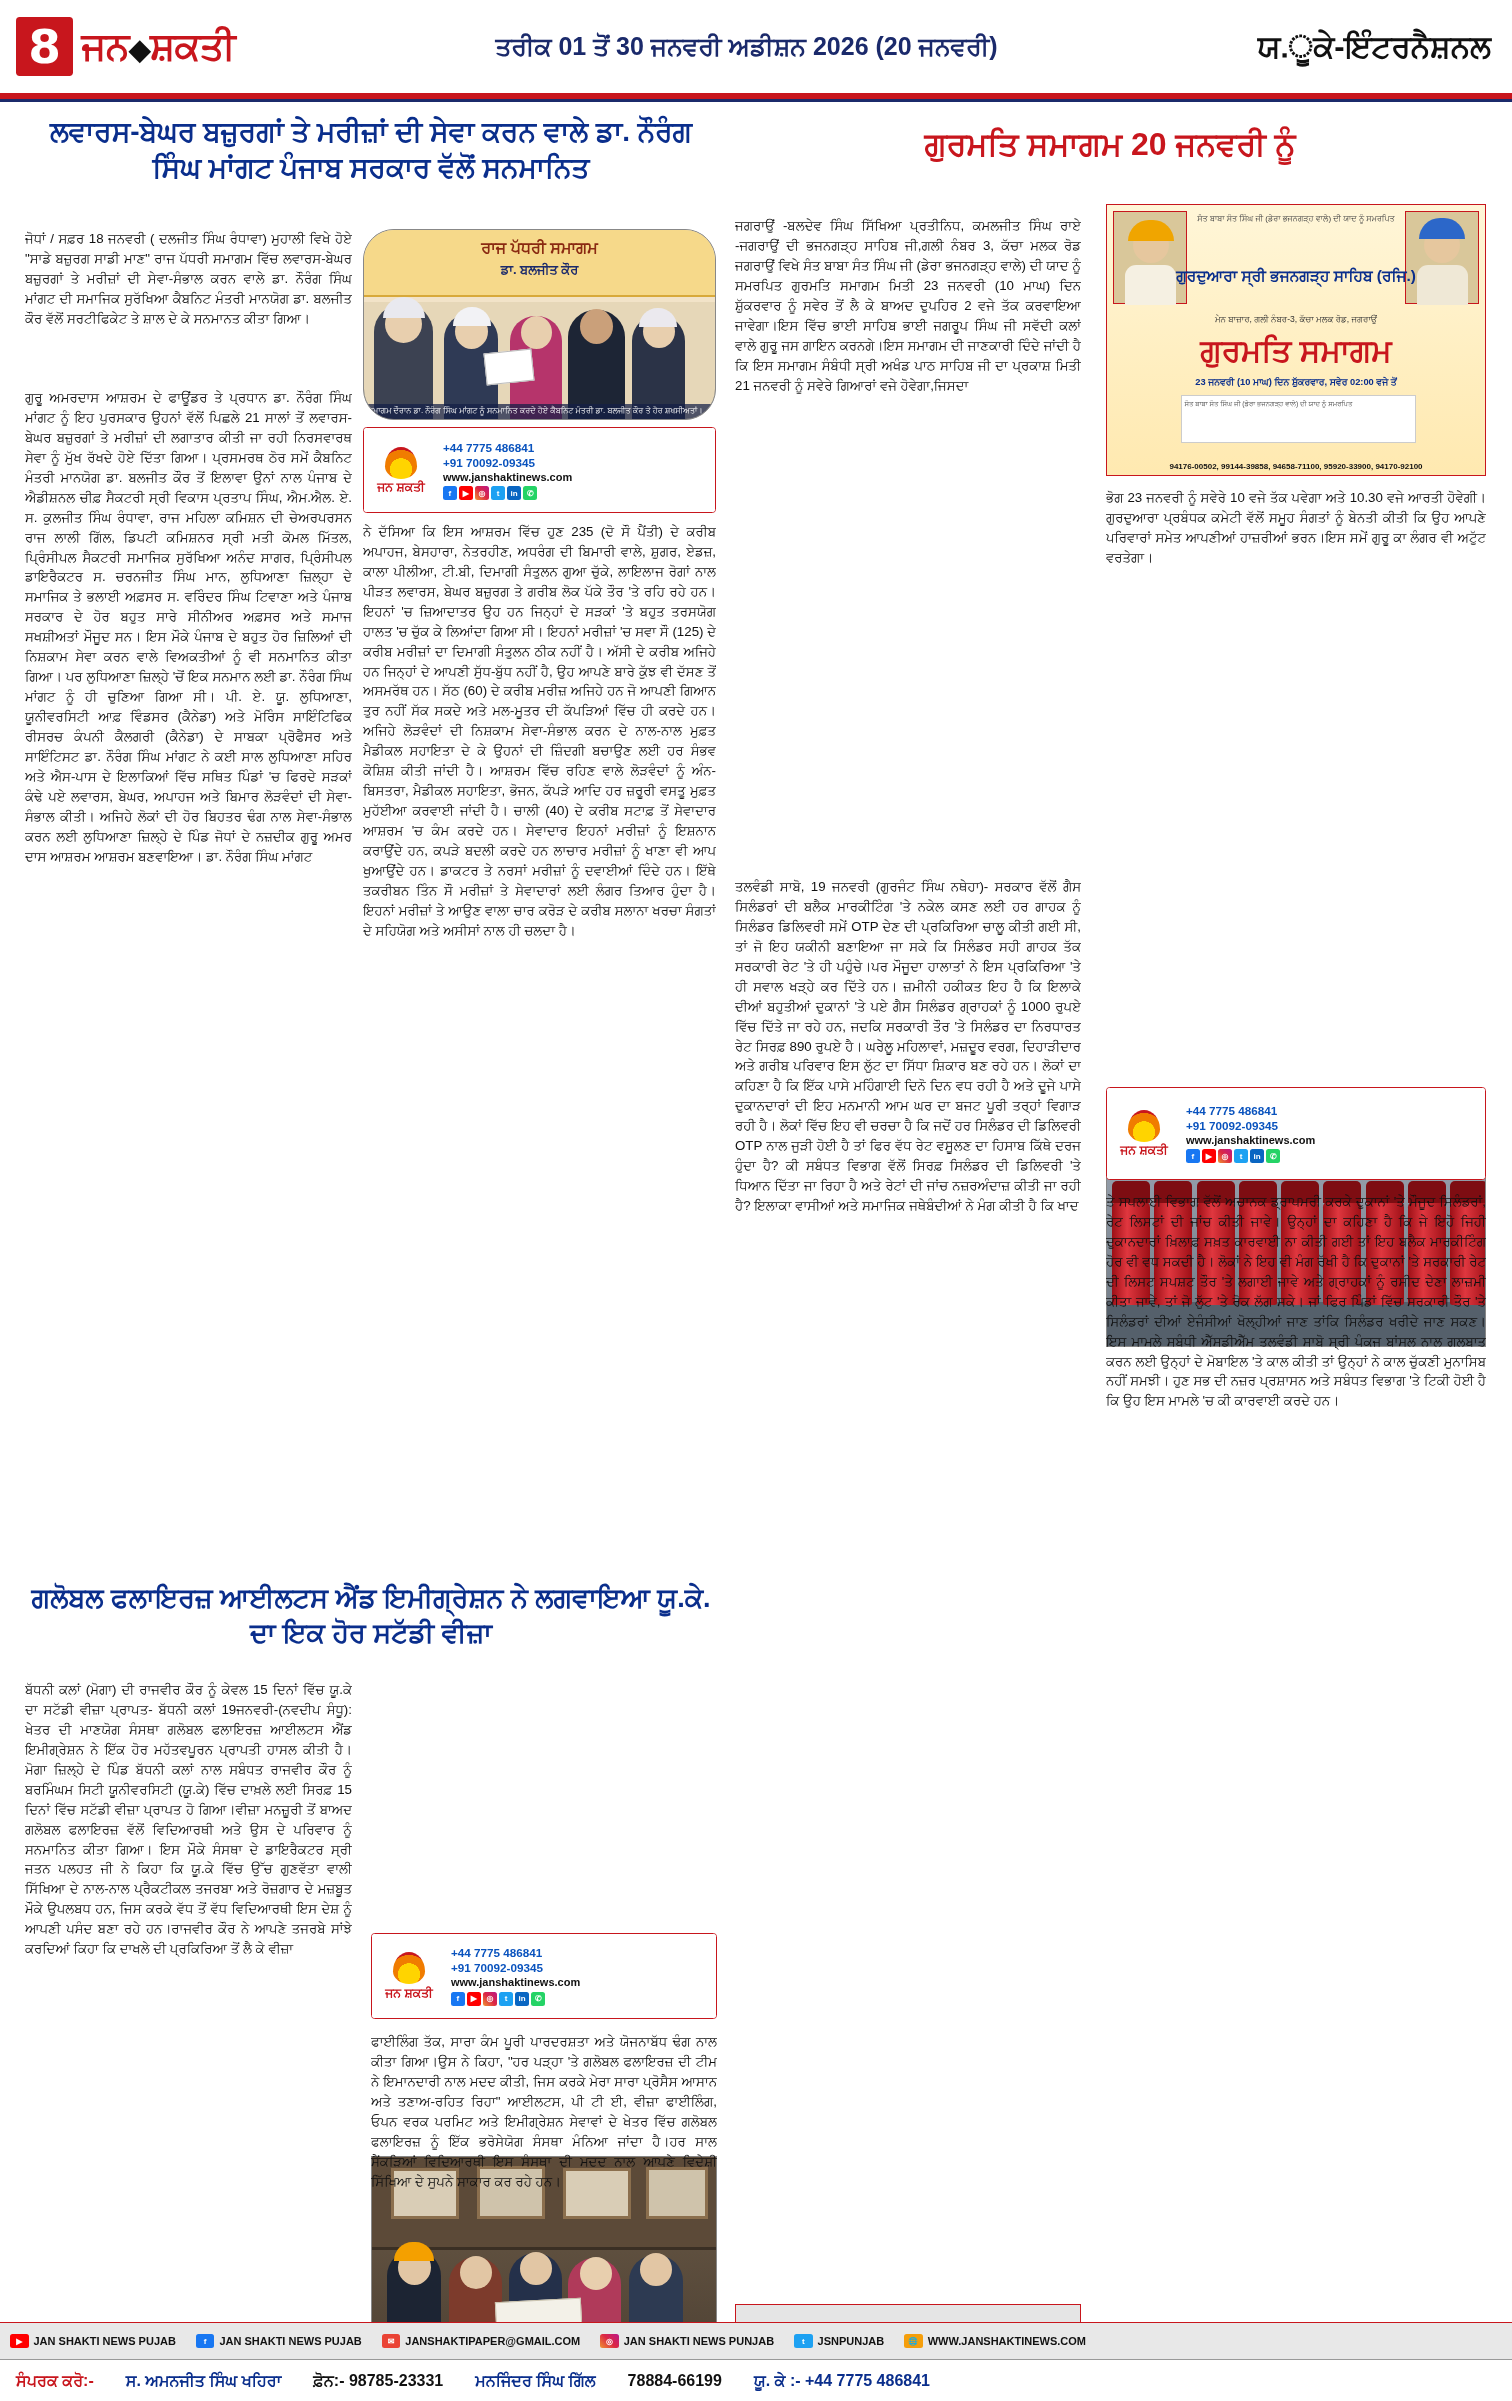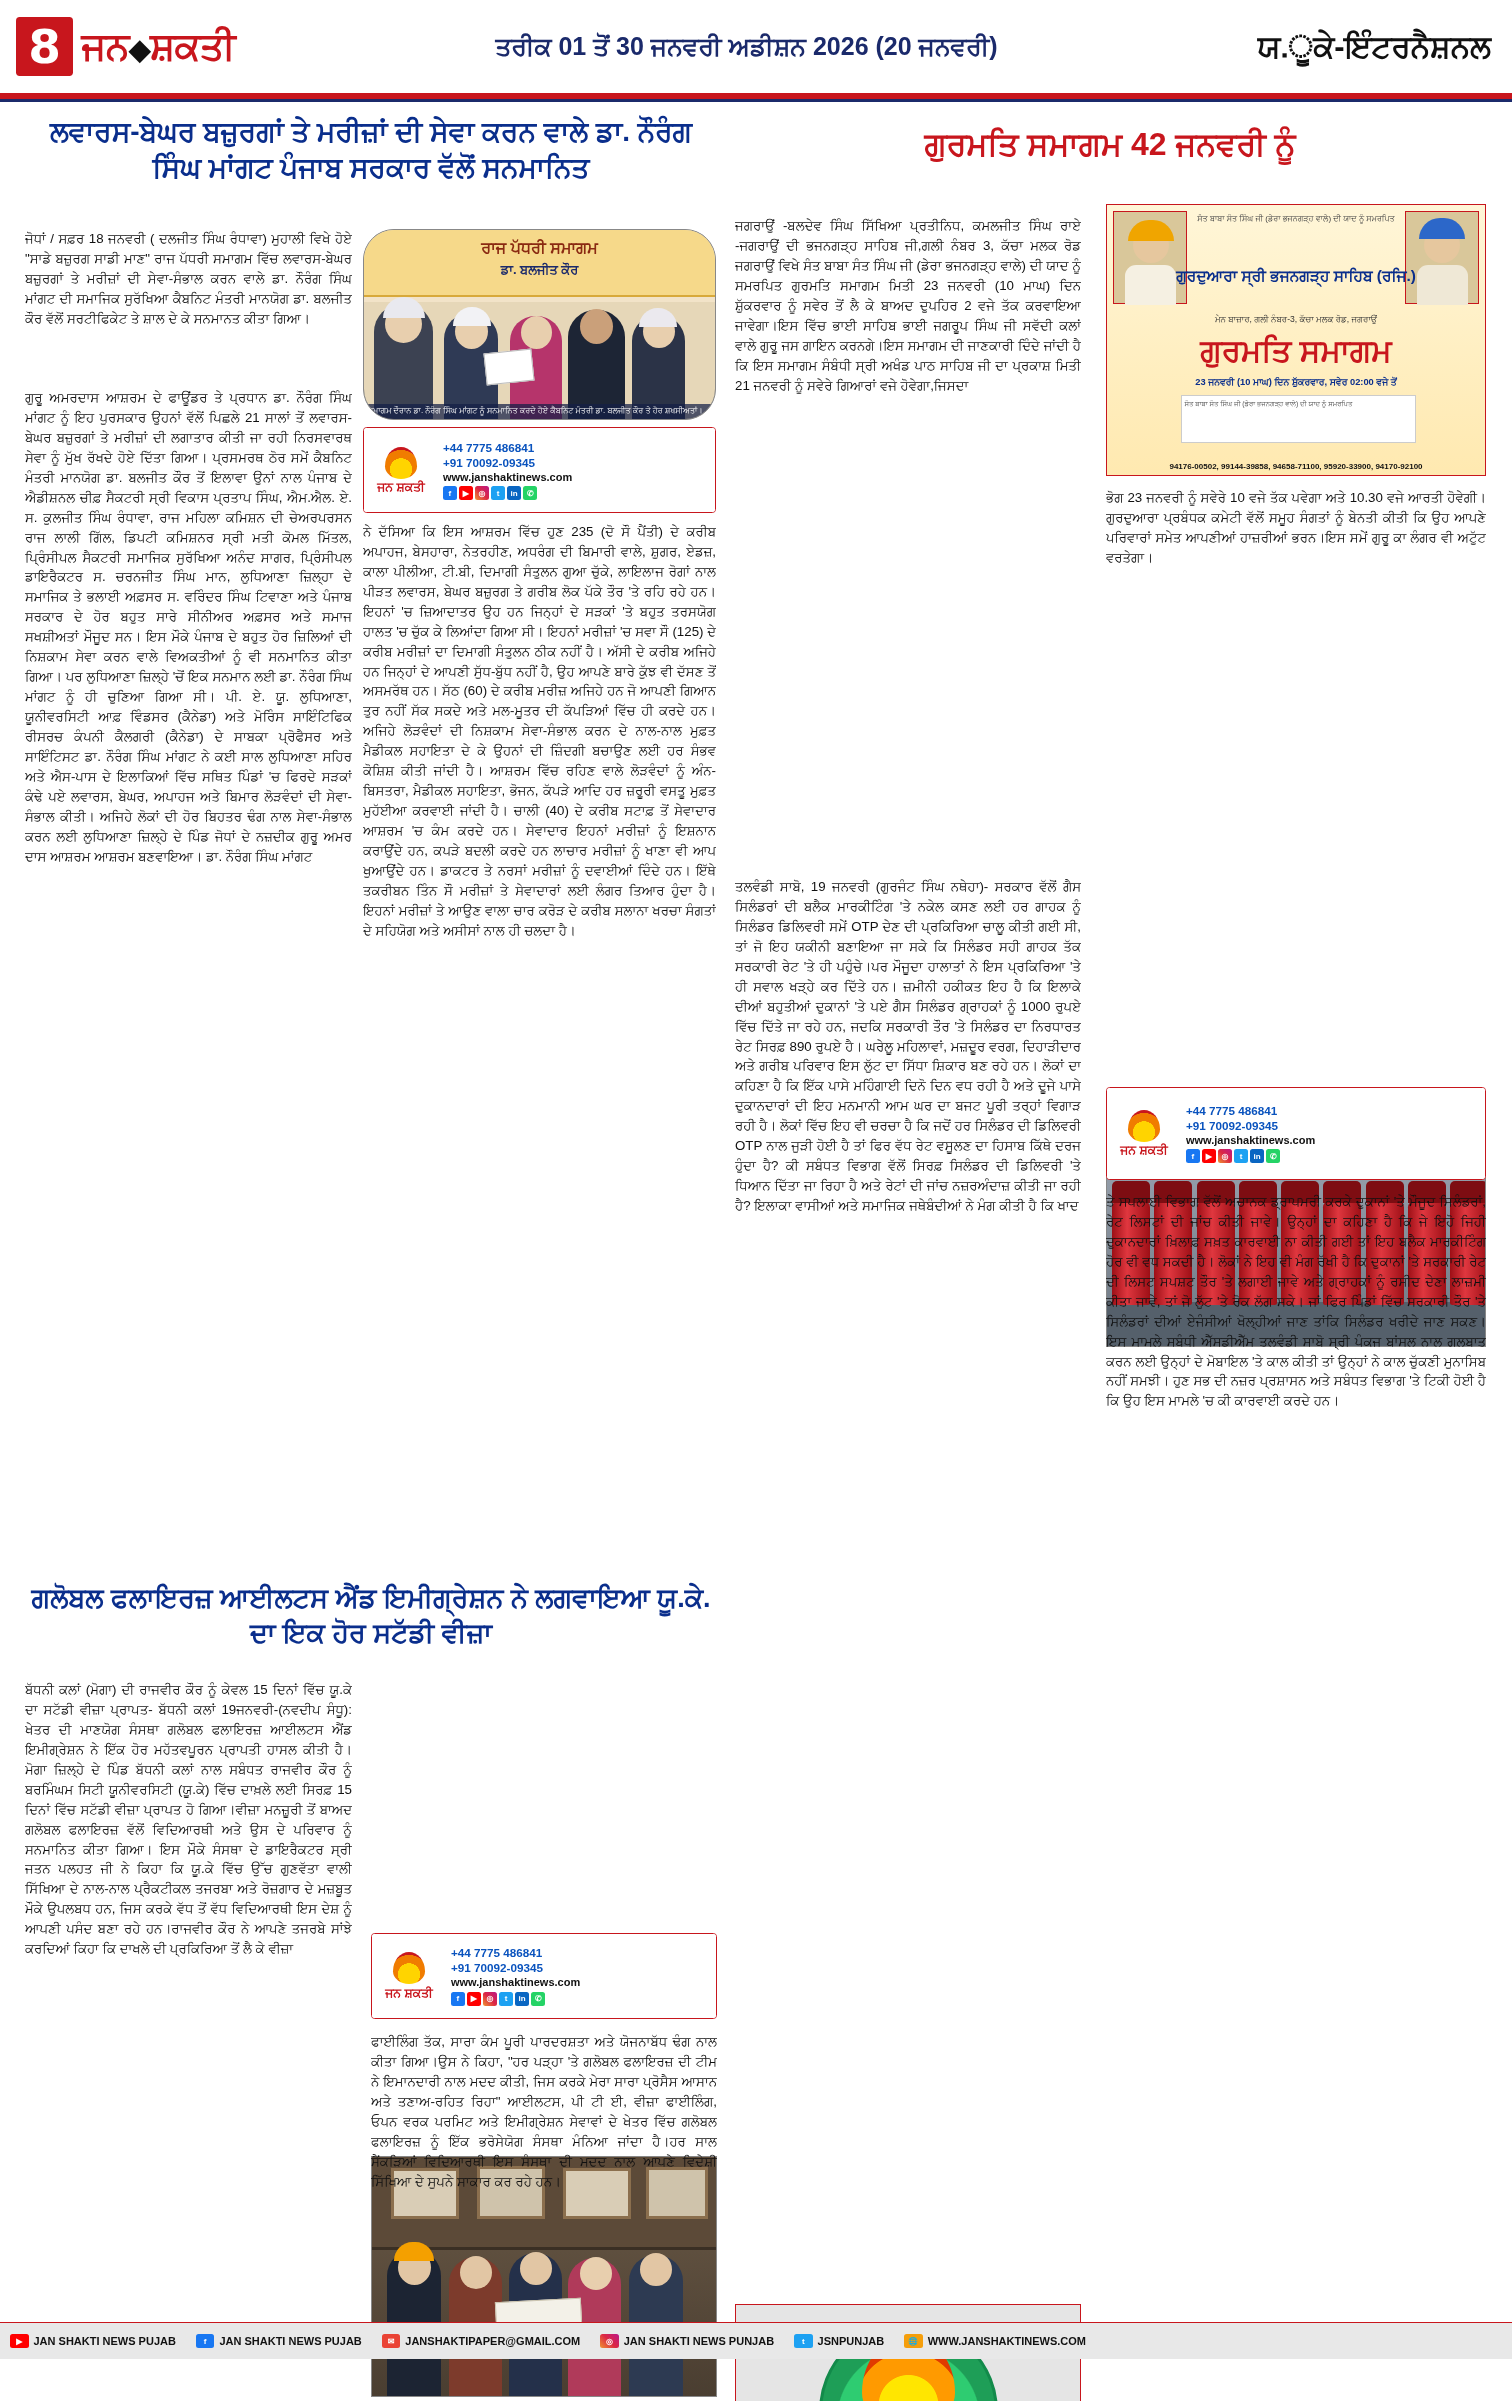--- a/index.html
+++ b/index.html
@@ -204,21 +204,21 @@
               <span class="soc wa">✆</span>
             </div>
           </div>
         </div>
 
         <div class="body-txt" style="margin-top:8.6px; height:855px; overflow:hidden;">ਨੇ ਦੱਸਿਆ ਕਿ ਇਸ ਆਸ਼ਰਮ ਵਿੱਚ ਹੁਣ 235 (ਦੋ ਸੌ ਪੈਂਤੀ) ਦੇ ਕਰੀਬ ਅਪਾਹਜ, ਬੇਸਹਾਰਾ, ਨੇਤਰਹੀਣ, ਅਧਰੰਗ ਦੀ ਬਿਮਾਰੀ ਵਾਲੇ, ਸ਼ੁਗਰ, ਏਡਜ਼, ਕਾਲਾ ਪੀਲੀਆ, ਟੀ.ਬੀ, ਦਿਮਾਗੀ ਸੰਤੁਲਨ ਗੁਆ ਚੁੱਕੇ, ਲਾਇਲਾਜ ਰੋਗਾਂ ਨਾਲ ਪੀੜਤ ਲਵਾਰਸ, ਬੇਘਰ ਬਜ਼ੁਰਗ ਤੇ ਗਰੀਬ ਲੋਕ ਪੱਕੇ ਤੌਰ 'ਤੇ ਰਹਿ ਰਹੇ ਹਨ। ਇਹਨਾਂ 'ਚ ਜ਼ਿਆਦਾਤਰ ਉਹ ਹਨ ਜਿਨ੍ਹਾਂ ਦੇ ਸੜਕਾਂ 'ਤੇ ਬਹੁਤ ਤਰਸਯੋਗ ਹਾਲਤ 'ਚ ਚੁੱਕ ਕੇ ਲਿਆਂਦਾ ਗਿਆ ਸੀ। ਇਹਨਾਂ ਮਰੀਜ਼ਾਂ 'ਚ ਸਵਾ ਸੌ (125) ਦੇ ਕਰੀਬ ਮਰੀਜ਼ਾਂ ਦਾ ਦਿਮਾਗੀ ਸੰਤੁਲਨ ਠੀਕ ਨਹੀਂ ਹੈ। ਅੱਸੀ ਦੇ ਕਰੀਬ ਅਜਿਹੇ ਹਨ ਜਿਨ੍ਹਾਂ ਦੇ ਆਪਣੀ ਸੁੱਧ-ਬੁੱਧ ਨਹੀਂ ਹੈ, ਉਹ ਆਪਣੇ ਬਾਰੇ ਕੁੱਝ ਵੀ ਦੱਸਣ ਤੋਂ ਅਸਮਰੱਥ ਹਨ। ਸੱਠ (60) ਦੇ ਕਰੀਬ ਮਰੀਜ਼ ਅਜਿਹੇ ਹਨ ਜੋ ਆਪਣੀ ਗਿਆਨ ਤੁਰ ਨਹੀਂ ਸੱਕ ਸਕਦੇ ਅਤੇ ਮਲ-ਮੂਤਰ ਦੀ ਕੱਪੜਿਆਂ ਵਿੱਚ ਹੀ ਕਰਦੇ ਹਨ। ਅਜਿਹੇ ਲੋੜਵੰਦਾਂ ਦੀ ਨਿਸ਼ਕਾਮ ਸੇਵਾ-ਸੰਭਾਲ ਕਰਨ ਦੇ ਨਾਲ-ਨਾਲ ਮੁਫ਼ਤ ਮੈਡੀਕਲ ਸਹਾਇਤਾ ਦੇ ਕੇ ਉਹਨਾਂ ਦੀ ਜ਼ਿੰਦਗੀ ਬਚਾਉਣ ਲਈ ਹਰ ਸੰਭਵ ਕੋਸ਼ਿਸ਼ ਕੀਤੀ ਜਾਂਦੀ ਹੈ। ਆਸ਼ਰਮ ਵਿੱਚ ਰਹਿਣ ਵਾਲੇ ਲੋੜਵੰਦਾਂ ਨੂੰ ਅੰਨ-ਬਿਸਤਰਾ, ਮੈਡੀਕਲ ਸਹਾਇਤਾ, ਭੋਜਨ, ਕੱਪੜੇ ਆਦਿ ਹਰ ਜ਼ਰੂਰੀ ਵਸਤੂ ਮੁਫ਼ਤ ਮੁਹੱਈਆ ਕਰਵਾਈ ਜਾਂਦੀ ਹੈ।     ਚਾਲੀ (40) ਦੇ ਕਰੀਬ ਸਟਾਫ਼ ਤੋਂ ਸੇਵਾਦਾਰ ਆਸ਼ਰਮ 'ਚ ਕੰਮ ਕਰਦੇ ਹਨ। ਸੇਵਾਦਾਰ ਇਹਨਾਂ ਮਰੀਜ਼ਾਂ ਨੂੰ ਇਸ਼ਨਾਨ ਕਰਾਉਂਦੇ ਹਨ, ਕਪੜੇ ਬਦਲੀ ਕਰਦੇ ਹਨ ਲਾਚਾਰ ਮਰੀਜ਼ਾਂ ਨੂੰ ਖਾਣਾ ਵੀ ਆਪ ਖੁਆਉਂਦੇ ਹਨ। ਡਾਕਟਰ ਤੇ ਨਰਸਾਂ ਮਰੀਜ਼ਾਂ ਨੂੰ ਦਵਾਈਆਂ ਦਿੰਦੇ ਹਨ। ਇੱਥੇ ਤਕਰੀਬਨ ਤਿੰਨ ਸੌ ਮਰੀਜ਼ਾਂ ਤੇ ਸੇਵਾਦਾਰਾਂ ਲਈ ਲੰਗਰ ਤਿਆਰ ਹੁੰਦਾ ਹੈ। ਇਹਨਾਂ ਮਰੀਜ਼ਾਂ ਤੇ ਆਉਣ ਵਾਲਾ ਚਾਰ ਕਰੋੜ ਦੇ ਕਰੀਬ ਸਲਾਨਾ ਖਰਚਾ ਸੰਗਤਾਂ ਦੇ ਸਹਿਯੋਗ ਅਤੇ ਅਸੀਸਾਂ ਨਾਲ ਹੀ ਚਲਦਾ ਹੈ।</div>
       </div>
     </div>
   </div>
 
-  <div class="col hl red" style="left:735px; top:124px; width:750px; font-size:32px;">ਗੁਰਮਤਿ ਸਮਾਗਮ 42 ਜਨਵਰੀ ਨੂੰ</div>
+  <div class="col hl red" style="left:735px; top:124px; width:750px; font-size:32px;">ਗੁਰਮਤਿ ਸਮਾਗਮ 20 ਜਨਵਰੀ ਨੂੰ</div>
 
   <div class="col" style="left:735px; top:216px; width:346px;">
     <div class="body-txt" style="height:544px; overflow:hidden;">ਜਗਰਾਉਂ -ਬਲਦੇਵ ਸਿੰਘ ਸਿੱਖਿਆ ਪ੍ਰਤੀਨਿਧ, ਕਮਲਜੀਤ ਸਿੰਘ ਰਾਏ -ਜਗਰਾਉਂ ਦੀ ਭਜਨਗੜ੍ਹ ਸਾਹਿਬ ਜੀ,ਗਲੀ ਨੰਬਰ 3, ਕੱਚਾ ਮਲਕ ਰੋਡ ਜਗਰਾਉਂ ਵਿਖੇ ਸੰਤ ਬਾਬਾ ਸੰਤ ਸਿੰਘ ਜੀ (ਡੇਰਾ ਭਜਨਗੜ੍ਹ ਵਾਲੇ) ਦੀ ਯਾਦ ਨੂੰ ਸਮਰਪਿਤ ਗੁਰਮਤਿ ਸਮਾਗਮ ਮਿਤੀ 23 ਜਨਵਰੀ (10 ਮਾਘ) ਦਿਨ ਸ਼ੁੱਕਰਵਾਰ ਨੂੰ ਸਵੇਰ ਤੋਂ ਲੈ ਕੇ ਬਾਅਦ ਦੁਪਹਿਰ 2 ਵਜੇ ਤੱਕ ਕਰਵਾਇਆ ਜਾਵੇਗਾ।ਇਸ ਵਿੱਚ ਭਾਈ ਸਾਹਿਬ ਭਾਈ ਜਗਰੂਪ ਸਿੰਘ ਜੀ ਸਵੱਦੀ ਕਲਾਂ ਵਾਲੇ ਗੁਰੂ ਜਸ ਗਾਇਨ ਕਰਨਗੇ।ਇਸ ਸਮਾਗਮ ਦੀ ਜਾਣਕਾਰੀ ਦਿੰਦੇ ਜਾਂਦੀ ਹੈ ਕਿ ਇਸ ਸਮਾਗਮ ਸੰਬੰਧੀ ਸ੍ਰੀ ਅਖੰਡ ਪਾਠ ਸਾਹਿਬ ਜੀ ਦਾ ਪ੍ਰਕਾਸ਼ ਮਿਤੀ 21 ਜਨਵਰੀ ਨੂੰ ਸਵੇਰੇ ਗਿਆਰਾਂ ਵਜੇ ਹੋਵੇਗਾ,ਜਿਸਦਾ</div>
   </div>
 
   <div class="col adbox" style="left:1106px; top:204px; width:380px; height:272px;">
     <div style="position:absolute;inset:0;background:linear-gradient(#fff6d8,#ffe9b0);"></div>
 
     <div style="position:absolute;left:6.2px;top:6.2px;width:74px;height:93px;background:#d9c79a;border:1.2px solid #c8161d;">
       <div style="position:absolute;left:18.5px;top:15px;width:36px;height:36px;background:#e6c79e;border-radius:50%;"></div>
@@ -388,15 +388,23 @@
     <div class="fb-item">
       <span class="fb-ic" style="background:#1da1f2;">t</span>
       <span>JSNPUNJAB</span>
     </div>
     <div class="fb-item">
       <span class="fb-ic" style="background:#f59e0b;">🌐</span>
       <span>WWW.JANSHAKTINEWS.COM</span>
     </div>
   </div>
 
+  <div class="footer-bar2">
+    <span class="fb2-item red">ਸੰਪਰਕ ਕਰੋ:-</span>
+    <span class="fb2-item blue">ਸ. ਅਮਨਜੀਤ ਸਿੰਘ ਖਹਿਰਾ</span>
+    <span class="fb2-item">ਫ਼ੋਨ:- 98785-23331</span>
+    <span class="fb2-item blue">ਮਨਜਿੰਦਰ ਸਿੰਘ ਗਿੱਲ</span>
+    <span class="fb2-item">78884-66199</span>
+    <span class="fb2-item blue">ਯੂ. ਕੇ :- +44 7775 486841</span>
+  </div>
 
 </div>
 
 
 </body></html>

